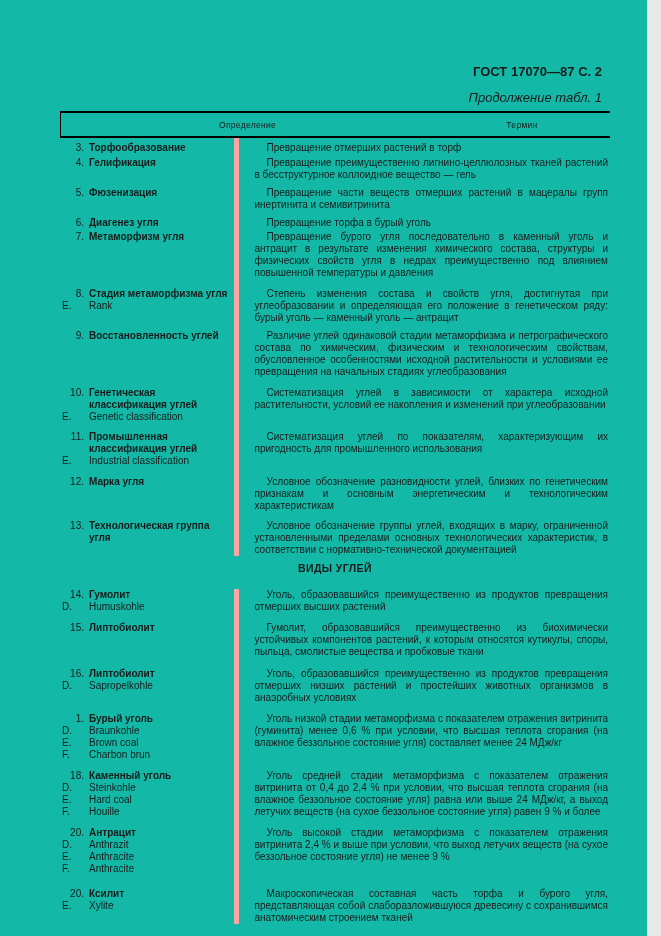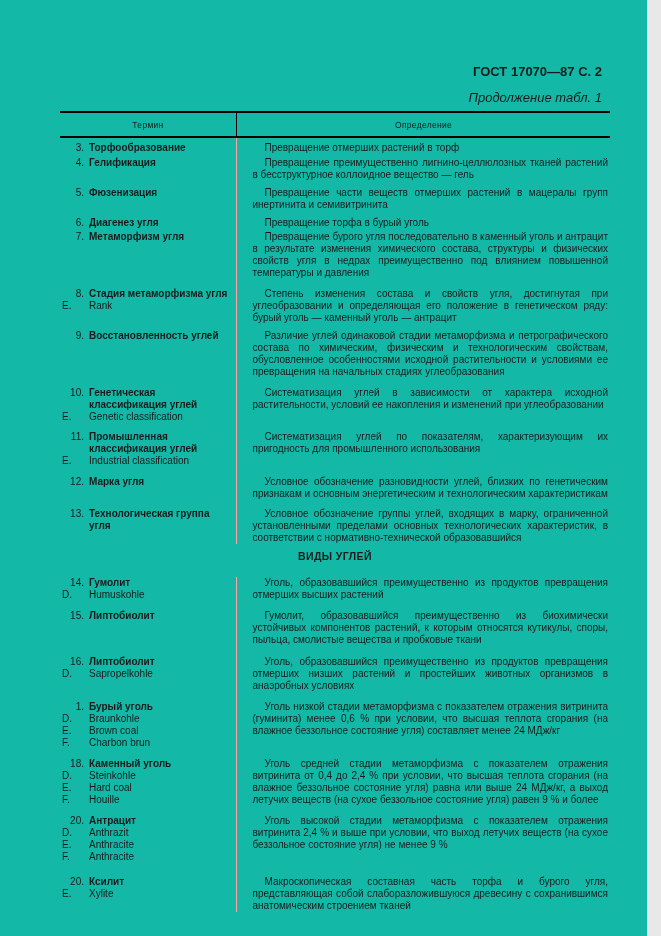--- a/index.html
+++ b/index.html
@@ -48,21 +48,21 @@
   .tgroup{
     display:table;
     width:550px;
     table-layout:fixed;
     border-collapse:collapse;
   }
   .trow{display:table-row;}
   .cell{display:table-cell;vertical-align:top;box-sizing:border-box;}
   .term-cell{width:176px;padding-right:4px;}
   .def-cell{
-    border-left:1px solid #fca5a5;
+    border-left:5px solid #fca5a5;
     padding-left:16px;padding-right:2px;
   }
   .term-line{display:flex;align-items:baseline;}
   .num{
     flex:0 0 24px;width:24px;text-align:right;white-space:pre;
   }
   .lang-prefix{text-align:left;padding-left:2px;box-sizing:border-box;}
   .term-text{padding-left:5px;font-weight:bold;}
   .lang-text{font-weight:normal;}
   .def-text{
@@ -83,22 +83,22 @@
 </head>
 <body>
 
 <div class="page">
   <div class="content">
 
     <div class="gost-ref">ГОСТ 17070—87 С. 2</div>
     <div class="continuation">Продолжение табл. 1</div>
 
     <div class="thead">
+      <div class="th def-th">Определение</div>
       <div class="th term-th">Термин</div>
-      <div class="th def-th">Определение</div>
     </div>
 
     <div class="tgroup" id="rows-part1">
         <div class="trow">
           <div class="cell term-cell" style="padding-top: 4px;">
             <div class="term-line">
               <span class="num">3.</span>
               <span class="term-text">Торфообразование</span>
             </div>
           </div>
@@ -218,21 +218,21 @@
           </div>
         </div>
         <div class="trow">
           <div class="cell term-cell" style="padding-top: 8px;">
             <div class="term-line">
               <span class="num">13.</span>
               <span class="term-text">Технологическая группа угля</span>
             </div>
           </div>
           <div class="cell def-cell" style="padding-top: 8px;">
-            <p class="def-text">Условное обозначение группы углей, входящих в марку, ограниченной установленными пределами основных технологических характеристик, в соответствии с нормативно-технической образовавшийся</p>
+            <p class="def-text">Условное обозначение группы углей, входящих в марку, ограниченной установленными пределами основных технологических характеристик, в соответствии с нормативно-технической документацией</p>
           </div>
         </div>
       </div>
 
     <div class="section-title">ВИДЫ УГЛЕЙ</div>
 
     <div class="tgroup" id="rows-part2">
         <div class="trow">
           <div class="cell term-cell">
             <div class="term-line">

